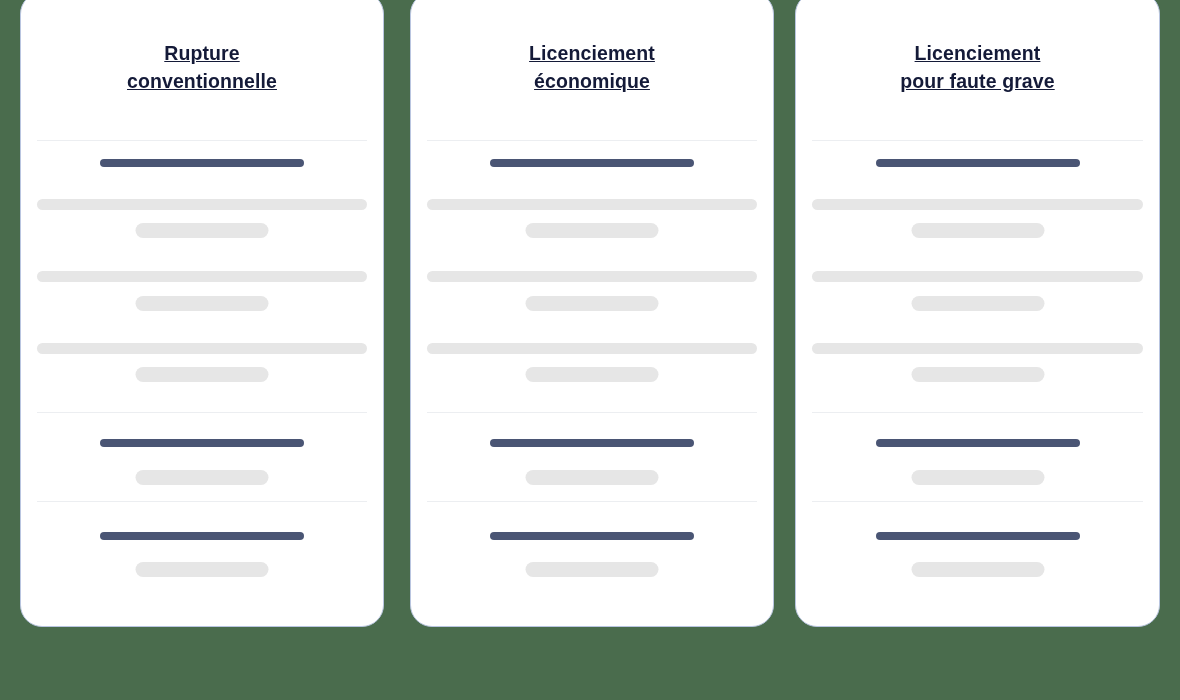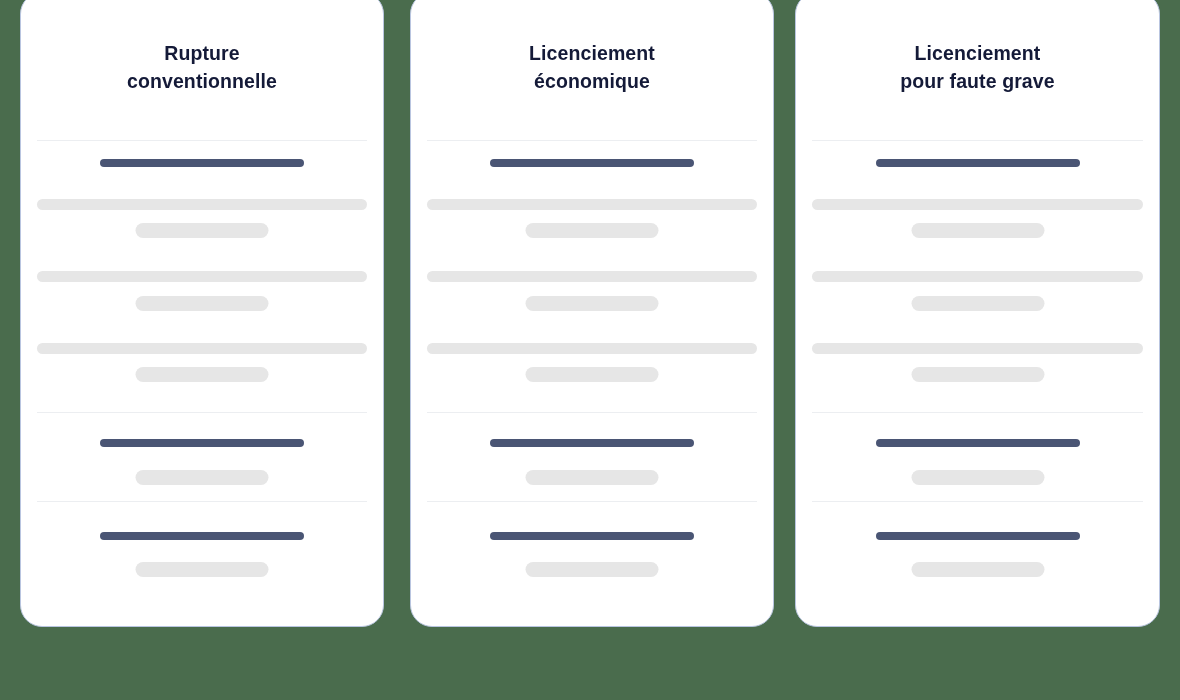--- a/index.html
+++ b/index.html
@@ -40,20 +40,21 @@
     top: 46px;
     left: 0;
     right: 0;
     text-align: center;
     font-size: 19.5px;
     font-weight: bold;
     line-height: 28px;
     color: #141a38;
     letter-spacing: 0.1px;
     white-space: pre-line;
+    text-decoration: underline;
   }
 
   .divider {
     position: absolute;
     left: 16px;
     right: 16px;
     height: 1px;
     background: #eceef1;
   }
 

